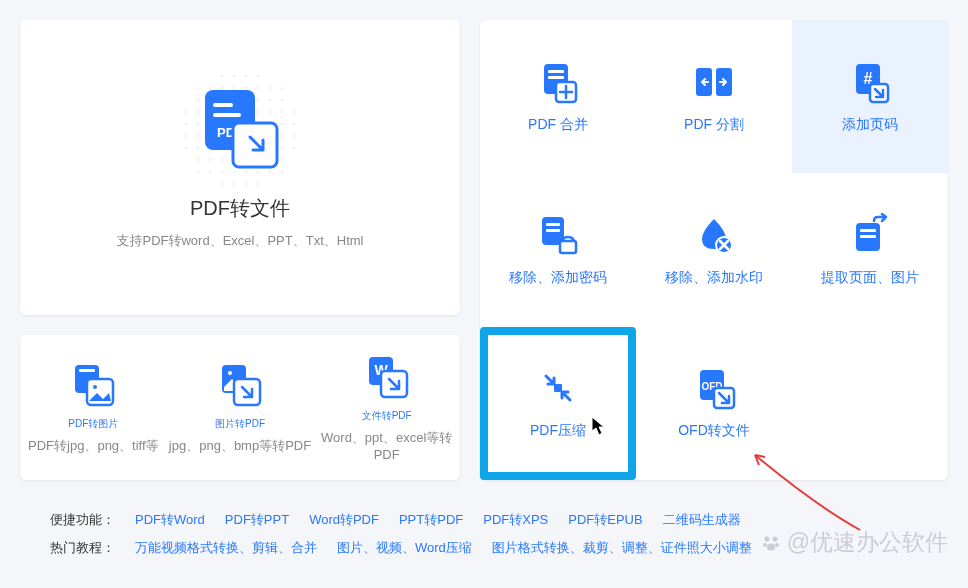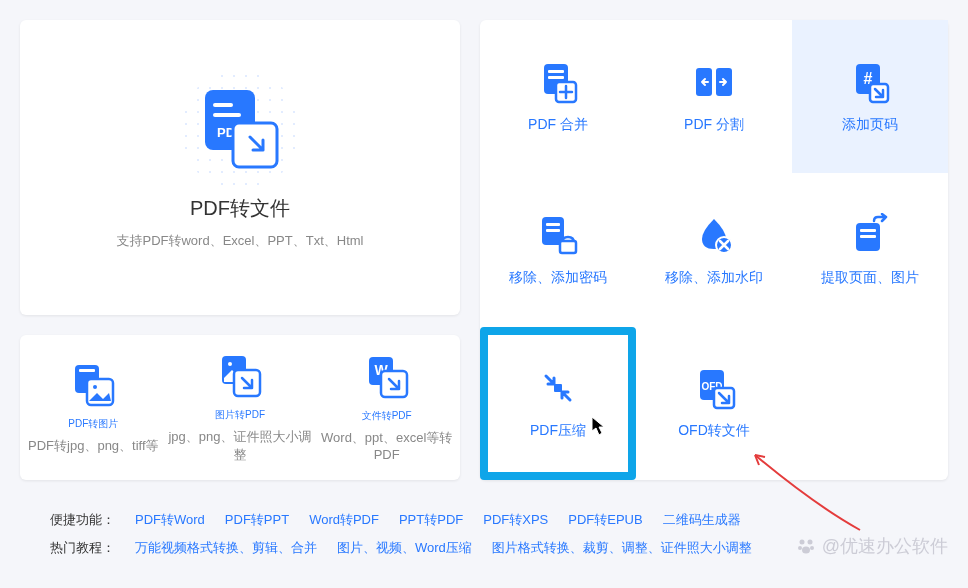--- a/index.html
+++ b/index.html
@@ -94,21 +94,21 @@
     .link-item { color: #2878ff; cursor: pointer; }
     .arrow-overlay {
       position: absolute;
       pointer-events: none;
     }
     .watermark {
       position: absolute;
       right: 20px;
       bottom: 30px;
       color: rgba(200,200,210,0.9);
-      font-size: 18px;
+      font-size: 23px;
       display: flex;
       align-items: center;
       gap: 6px;
     }
     .icon { display: block; }
   </style>
 </head>
 <body>
 
 <div class="container">
@@ -143,21 +143,21 @@
       </div>
       <div class="three-item">
         <svg class="icon" width="48" height="48" viewBox="0 0 48 48">
           <rect x="6" y="4" width="24" height="28" rx="4" fill="#2878ff"></rect>
           <circle cx="14" cy="12" r="2" fill="#fff"></circle>
           <path d="M8 26 L16 18 L22 24 L28 18 L28 30 L8 30 Z" fill="#fff"></path>
           <rect x="18" y="18" width="26" height="26" rx="4" fill="#fff" stroke="#2878ff" stroke-width="2.5"></rect>
           <path d="M26 26 L36 36 M36 36 L36 28 M36 36 L28 36" stroke="#2878ff" stroke-width="2.5" fill="none" stroke-linecap="round"></path>
         </svg>
         <div class="item-title">图片转PDF</div>
-        <div class="item-sub">jpg、png、证件照大小调整</div>
+        <div class="item-sub">jpg、png、bmp等转PDF</div>
       </div>
       <div class="three-item">
         <svg class="icon" width="48" height="48" viewBox="0 0 48 48">
           <rect x="6" y="4" width="24" height="28" rx="4" fill="#2878ff"></rect>
           <text x="18" y="22" text-anchor="middle" fill="#fff" font-size="14" font-weight="bold">W</text>
           <rect x="18" y="18" width="26" height="26" rx="4" fill="#fff" stroke="#2878ff" stroke-width="2.5"></rect>
           <path d="M26 26 L36 36 M36 36 L36 28 M36 36 L28 36" stroke="#2878ff" stroke-width="2.5" fill="none" stroke-linecap="round"></path>
         </svg>
         <div class="item-title">文件转PDF</div>
         <div class="item-sub">Word、ppt、excel等转PDF</div>

